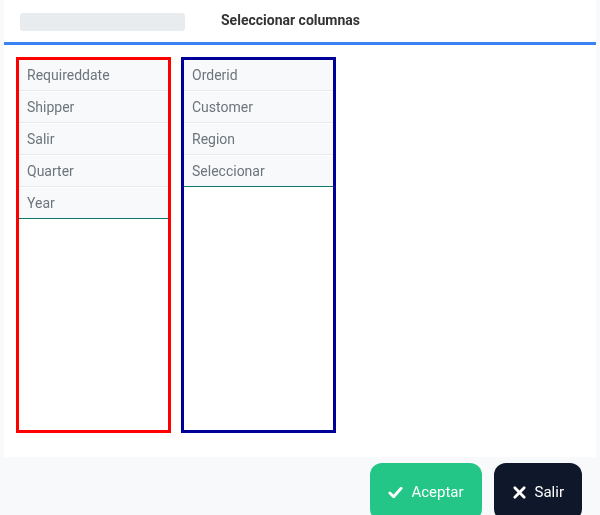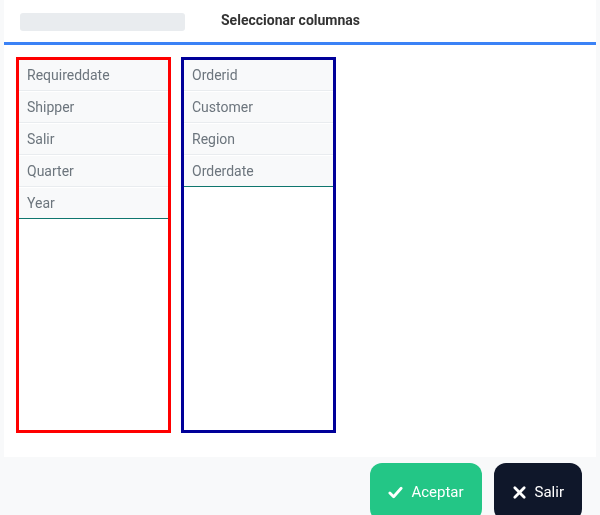--- a/index.html
+++ b/index.html
@@ -103,21 +103,21 @@
       <div class="list-item">Requireddate</div>
       <div class="list-item">Shipper</div>
       <div class="list-item">Salir</div>
       <div class="list-item">Quarter</div>
       <div class="list-item">Year</div>
     </div>
     <div class="column-list blue">
       <div class="list-item">Orderid</div>
       <div class="list-item">Customer</div>
       <div class="list-item">Region</div>
-      <div class="list-item">Orderdate</div>
+      <div class="list-item">Seleccionar</div>
     </div>
   </div>
 </div>
 
 <div class="footer">
   <button class="btn btn-accept">
     <span class="icon">
       <svg viewBox="0 0 16 16" fill="none" stroke="white" stroke-width="3" stroke-linecap="round" stroke-linejoin="round">
         <polyline points="2,8.5 6,12.5 14,3.5"></polyline>
       </svg>

